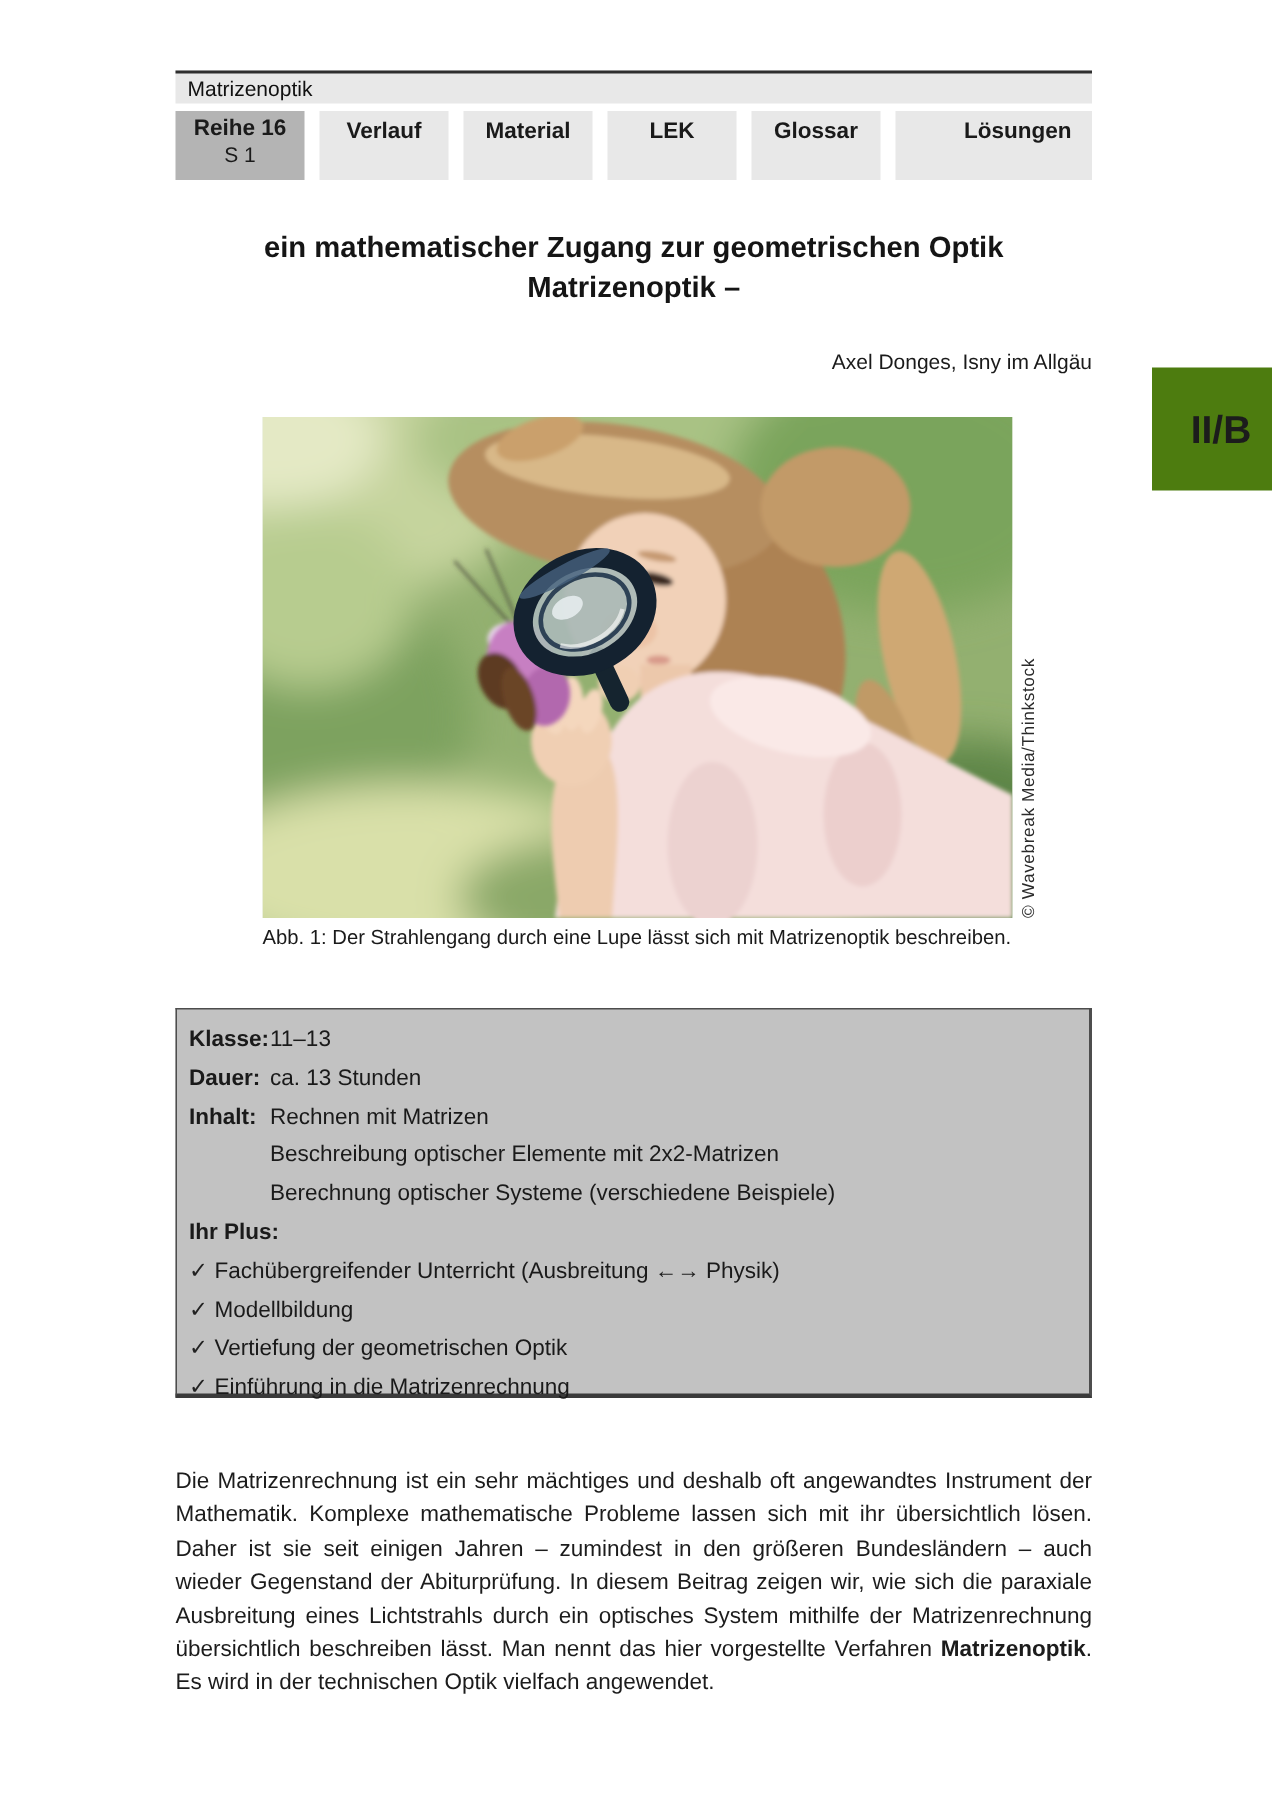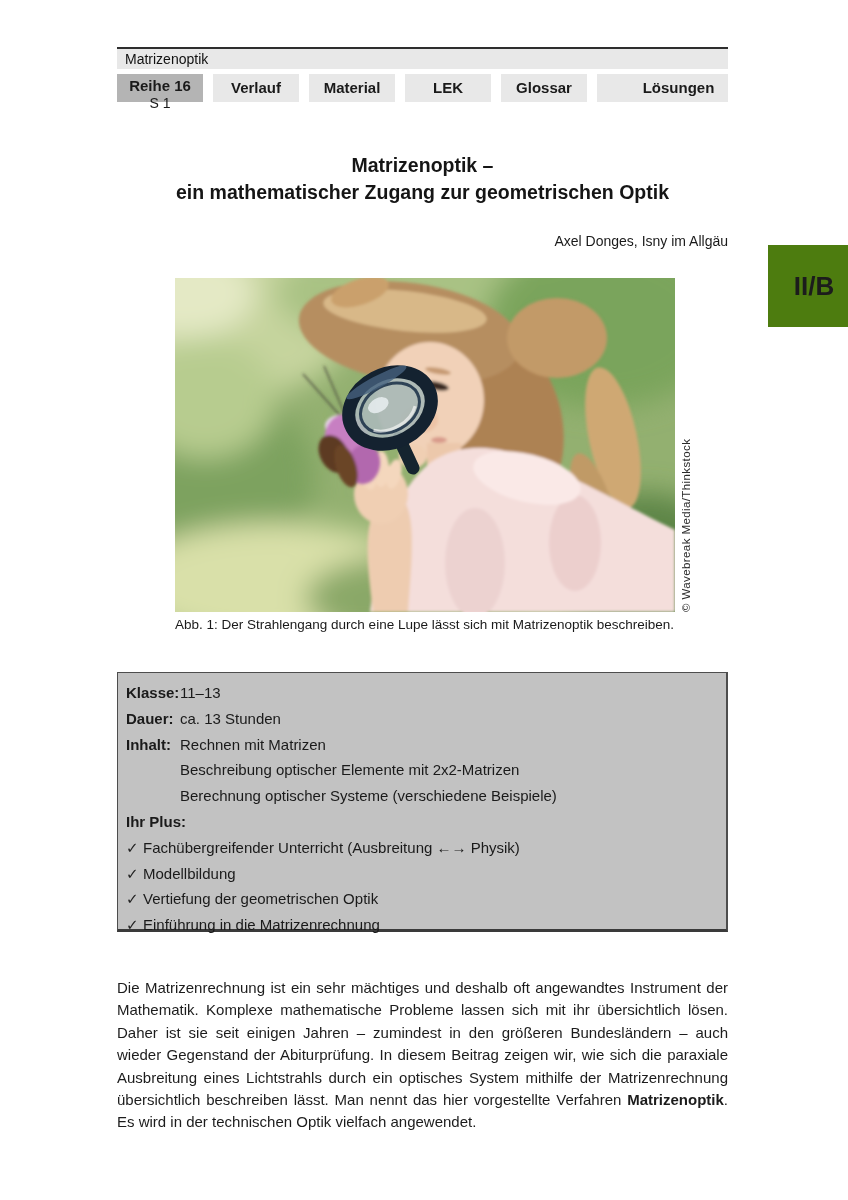--- a/index.html
+++ b/index.html
@@ -4,21 +4,21 @@
 <style>
   html,body{margin:0;padding:0;background:#ffffff;}
   body{width:848px;height:1200px;overflow:hidden;
        font-family:"Liberation Sans","DejaVu Sans",sans-serif;color:#1a1a1a;}
   .page{position:relative;width:848px;height:1200px;background:#ffffff;}
 
   
   .header-strip{position:absolute;left:117px;top:47px;width:611px;height:22px;
     background:#e8e8e8;border-top:2px solid #2e2e2e;box-sizing:border-box;
     font-size:14px;line-height:20px;padding-left:8px;color:#111;}
-  .tabs{position:absolute;left:117px;top:74px;width:611px;height:28px;
+  .tabs{position:absolute;left:117px;top:74px;width:611px;height:46px;
     display:flex;gap:10px;}
   .tab{background:#e8e8e8;flex:0 0 86px;text-align:center;
     font-size:15px;font-weight:bold;padding-top:5px;box-sizing:border-box;color:#1a1a1a;}
   .tab.last{flex:1 1 auto;padding-left:32px;}
   .tab.active{background:#b4b4b4;padding-top:3px;}
   .tab .sub{font-size:14px;font-weight:normal;margin-top:1px;}
 
   
   .title{position:absolute;left:117px;top:152px;width:611px;text-align:center;
     font-size:19.5px;font-weight:bold;line-height:27px;color:#151515;}
@@ -83,22 +83,22 @@
     </div>
     <div class="tab">
       <span>Glossar</span>
     </div>
     <div class="tab last">
       <span>Lösungen</span>
     </div>
   </div>
 
   <div class="title">
+    <div>ein mathematischer Zugang zur geometrischen Optik</div>
     <div>Matrizenoptik –</div>
-    <div>ein mathematischer Zugang zur geometrischen Optik</div>
   </div>
   <div class="author">Axel Donges, Isny im Allgäu</div>
 
   <div class="badge">
     <span>II/B</span>
   </div>
 
   <div class="photo">
     <svg width="500" height="334" viewBox="0 0 500 334">
       <defs>

